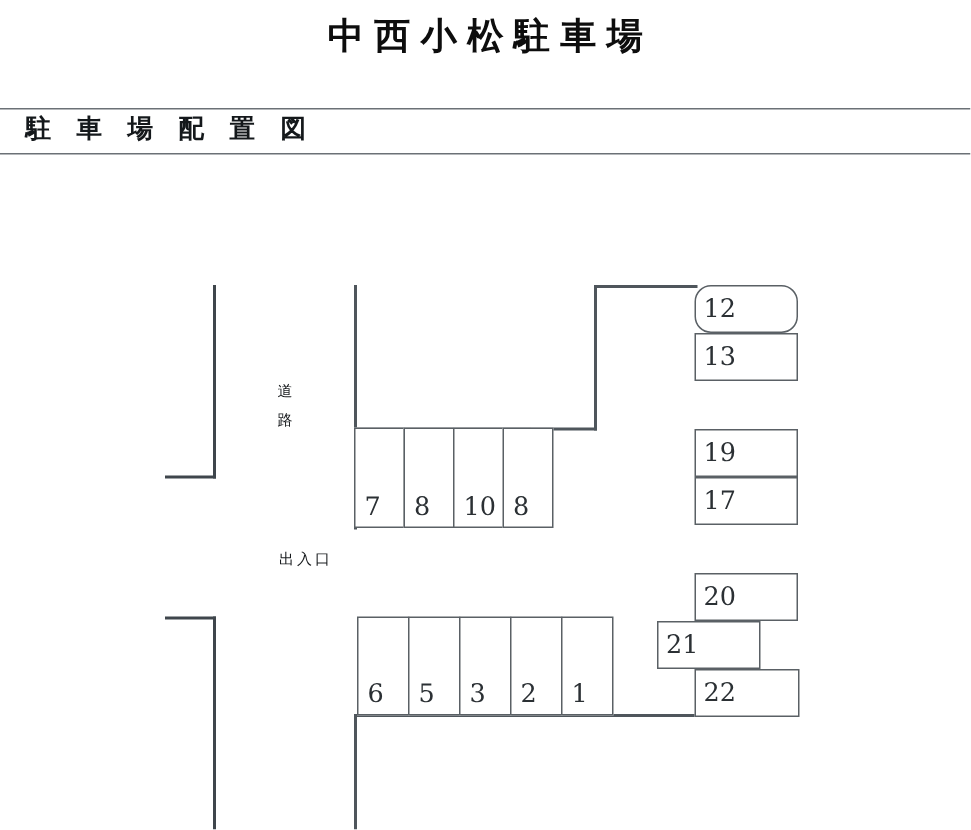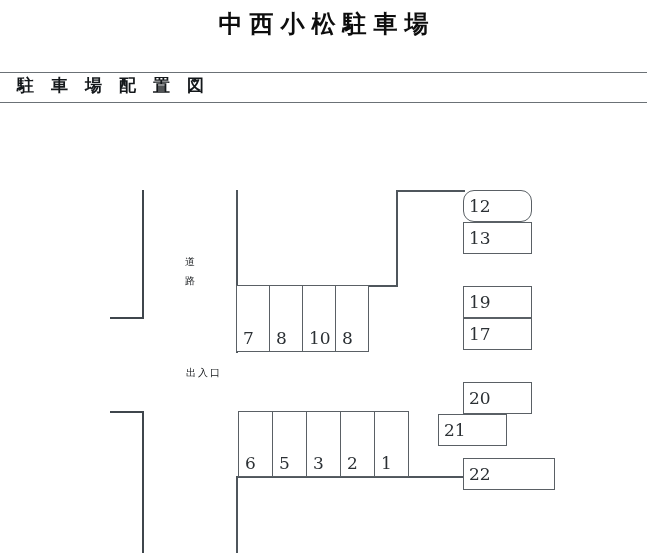--- a/index.html
+++ b/index.html
@@ -162,21 +162,21 @@
   </div>
   <div class="cell cell-col" style="left:463px; top:318px; width:69px; height:32px;">
     <span>17</span>
   </div>
   <div class="cell cell-col" style="left:463px; top:382px; width:69px; height:32px;">
     <span>20</span>
   </div>
   <div class="cell cell-col" style="left:438px; top:414px; width:69px; height:32px;">
     <span>21</span>
   </div>
-  <div class="cell cell-col" style="left:463px; top:446px; width:92px; height:32px;margin-top:12px;">
+  <div class="cell cell-col" style="left:463px; top:446px; width:70px; height:32px;">
     <span>22</span>
   </div>
 
   <div class="cell cell-row" style="left:236px; top:285px; width:34px; height:67px;">
     <span>7</span>
   </div>
   <div class="cell cell-row" style="left:269px; top:285px; width:34px; height:67px;">
     <span>8</span>
   </div>
   <div class="cell cell-row" style="left:302px; top:285px; width:52px; height:67px;">

